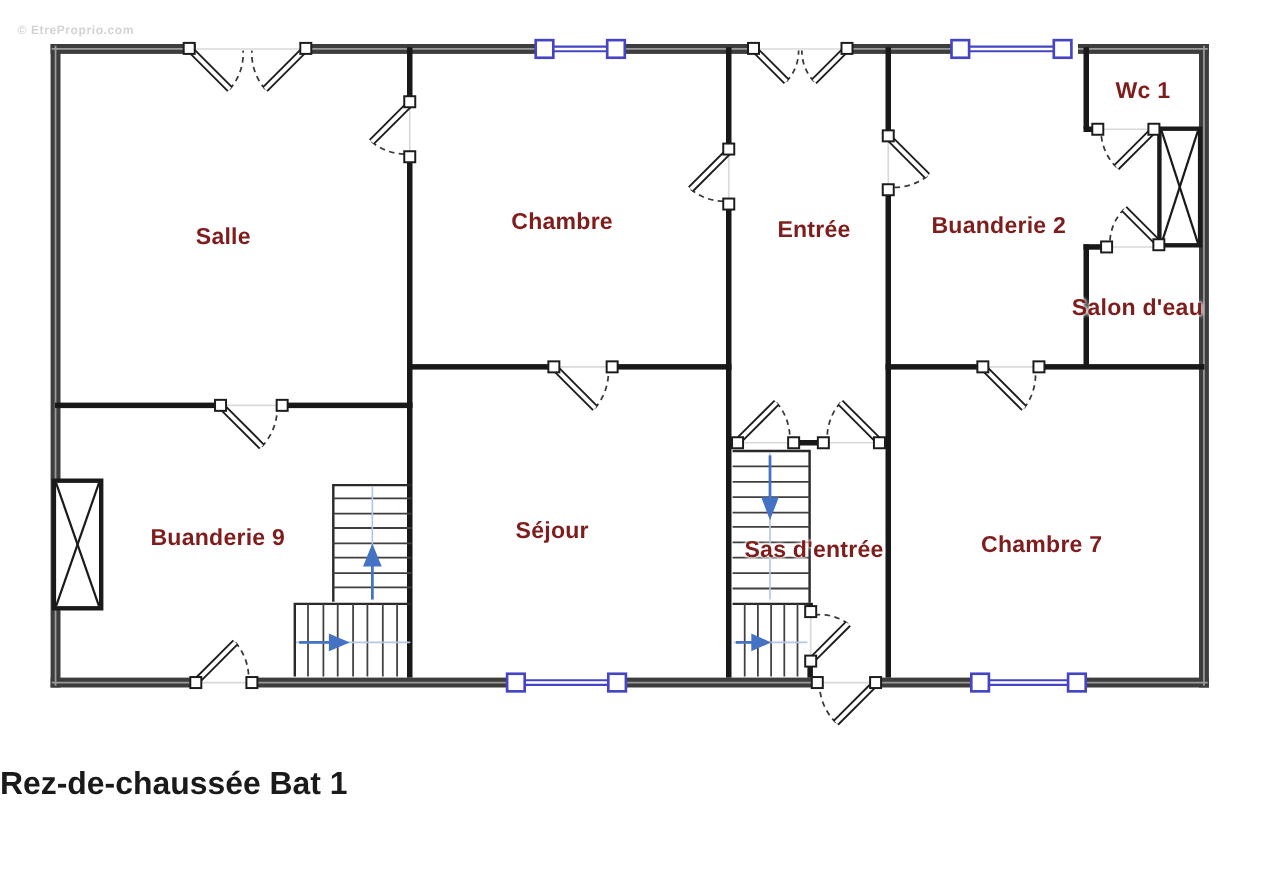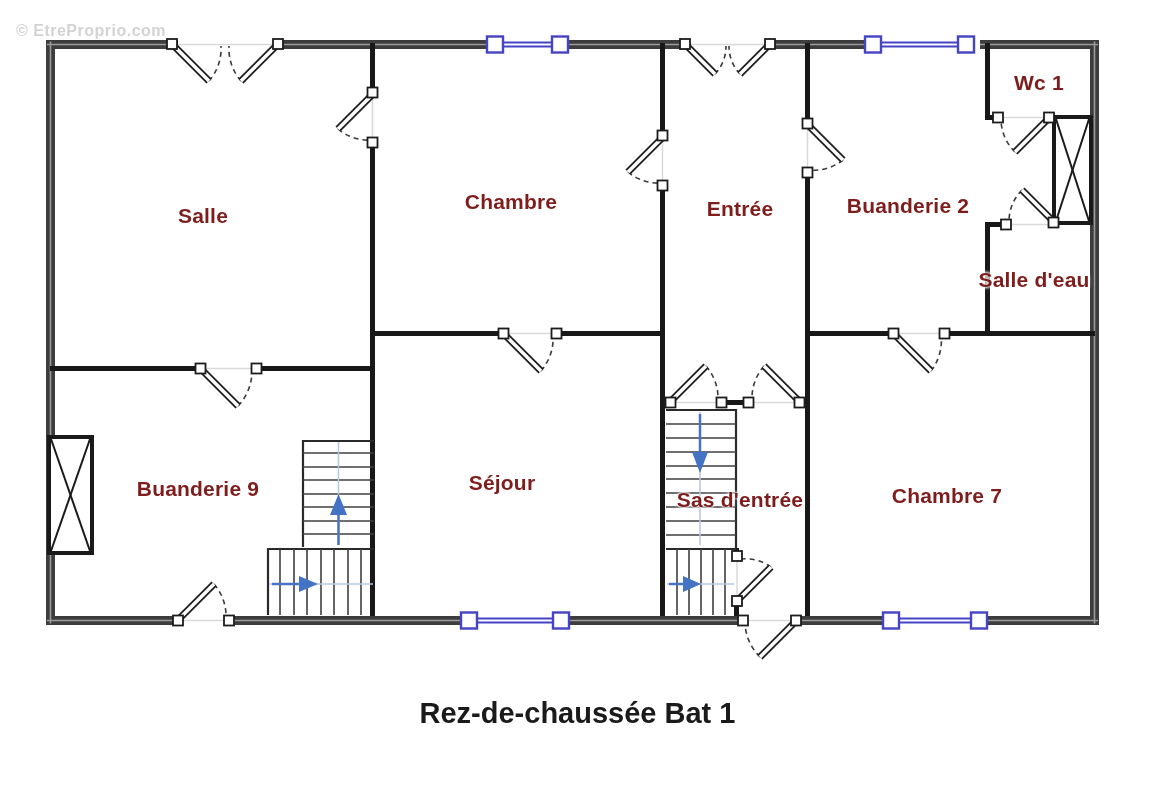--- a/index.html
+++ b/index.html
@@ -2,23 +2,23 @@
 <html><head>
 <meta charset="utf-8">
 <style>
   html,body{margin:0;padding:0;background:#fff;}
   .stage{position:relative;width:1155px;height:800px;background:#fff;overflow:hidden;
          font-family:"Liberation Sans",sans-serif;}
   .plan-svg{position:absolute;left:0;top:0;}
   .room-label{position:absolute;transform:translate(-50%,-50%);font-weight:bold;font-size:21px;
     color:#7f1d1d;white-space:nowrap;letter-spacing:0.2px;
     text-shadow:0 0 3px #fff,0 0 3px #fff,0 0 4px #fff;}
-  .plan-title{position:absolute;left:0;top:697px;width:1155px;text-align:center;font-weight:bold;
+  .plan-title{position:absolute;left:0;top:697px;width:1155px;font-weight:bold;
     font-size:29px;color:#1a1a1a;}
-  .watermark{position:absolute;left:16px;top:22px;font-size:16px;color:#b9b9b9;opacity:.62;
+  .watermark{position:absolute;left:16px;top:22px;font-size:11px;color:#b9b9b9;opacity:.62;
     letter-spacing:.5px;font-weight:bold;}
 </style>
 </head>
 <body>
 
 <div class="stage">
 
   <svg class="plan-svg" width="1155" height="800" viewBox="0 0 1155 800">
 
     <g stroke="#d9d9d9" stroke-width="1.5">
@@ -271,21 +271,21 @@
       <rect x="173" y="615.5" width="10" height="10"></rect>
         <rect x="224" y="615.5" width="10" height="10"></rect>
     </g>
   </svg>
 
   <div class="room-label" style="left:203px;top:216px">Salle</div>
   <div class="room-label" style="left:511px;top:202px">Chambre</div>
   <div class="room-label" style="left:740px;top:209px">Entrée</div>
   <div class="room-label" style="left:908px;top:206px">Buanderie 2</div>
   <div class="room-label" style="left:1039px;top:83px">Wc 1</div>
-  <div class="room-label" style="left:1034px;top:280px">Salle d'eau</div>
+  <div class="room-label" style="left:1034px;top:280px">Salon d'eau</div>
   <div class="room-label" style="left:198px;top:489px">Buanderie 9</div>
   <div class="room-label" style="left:502px;top:483px">Séjour</div>
   <div class="room-label" style="left:740px;top:500px">Sas d'entrée</div>
   <div class="room-label" style="left:947px;top:496px">Chambre 7</div>
 
   <div class="watermark">© EtreProprio.com</div>
   <div class="plan-title">Rez-de-chaussée Bat 1</div>
 </div>
 
 </body></html>

